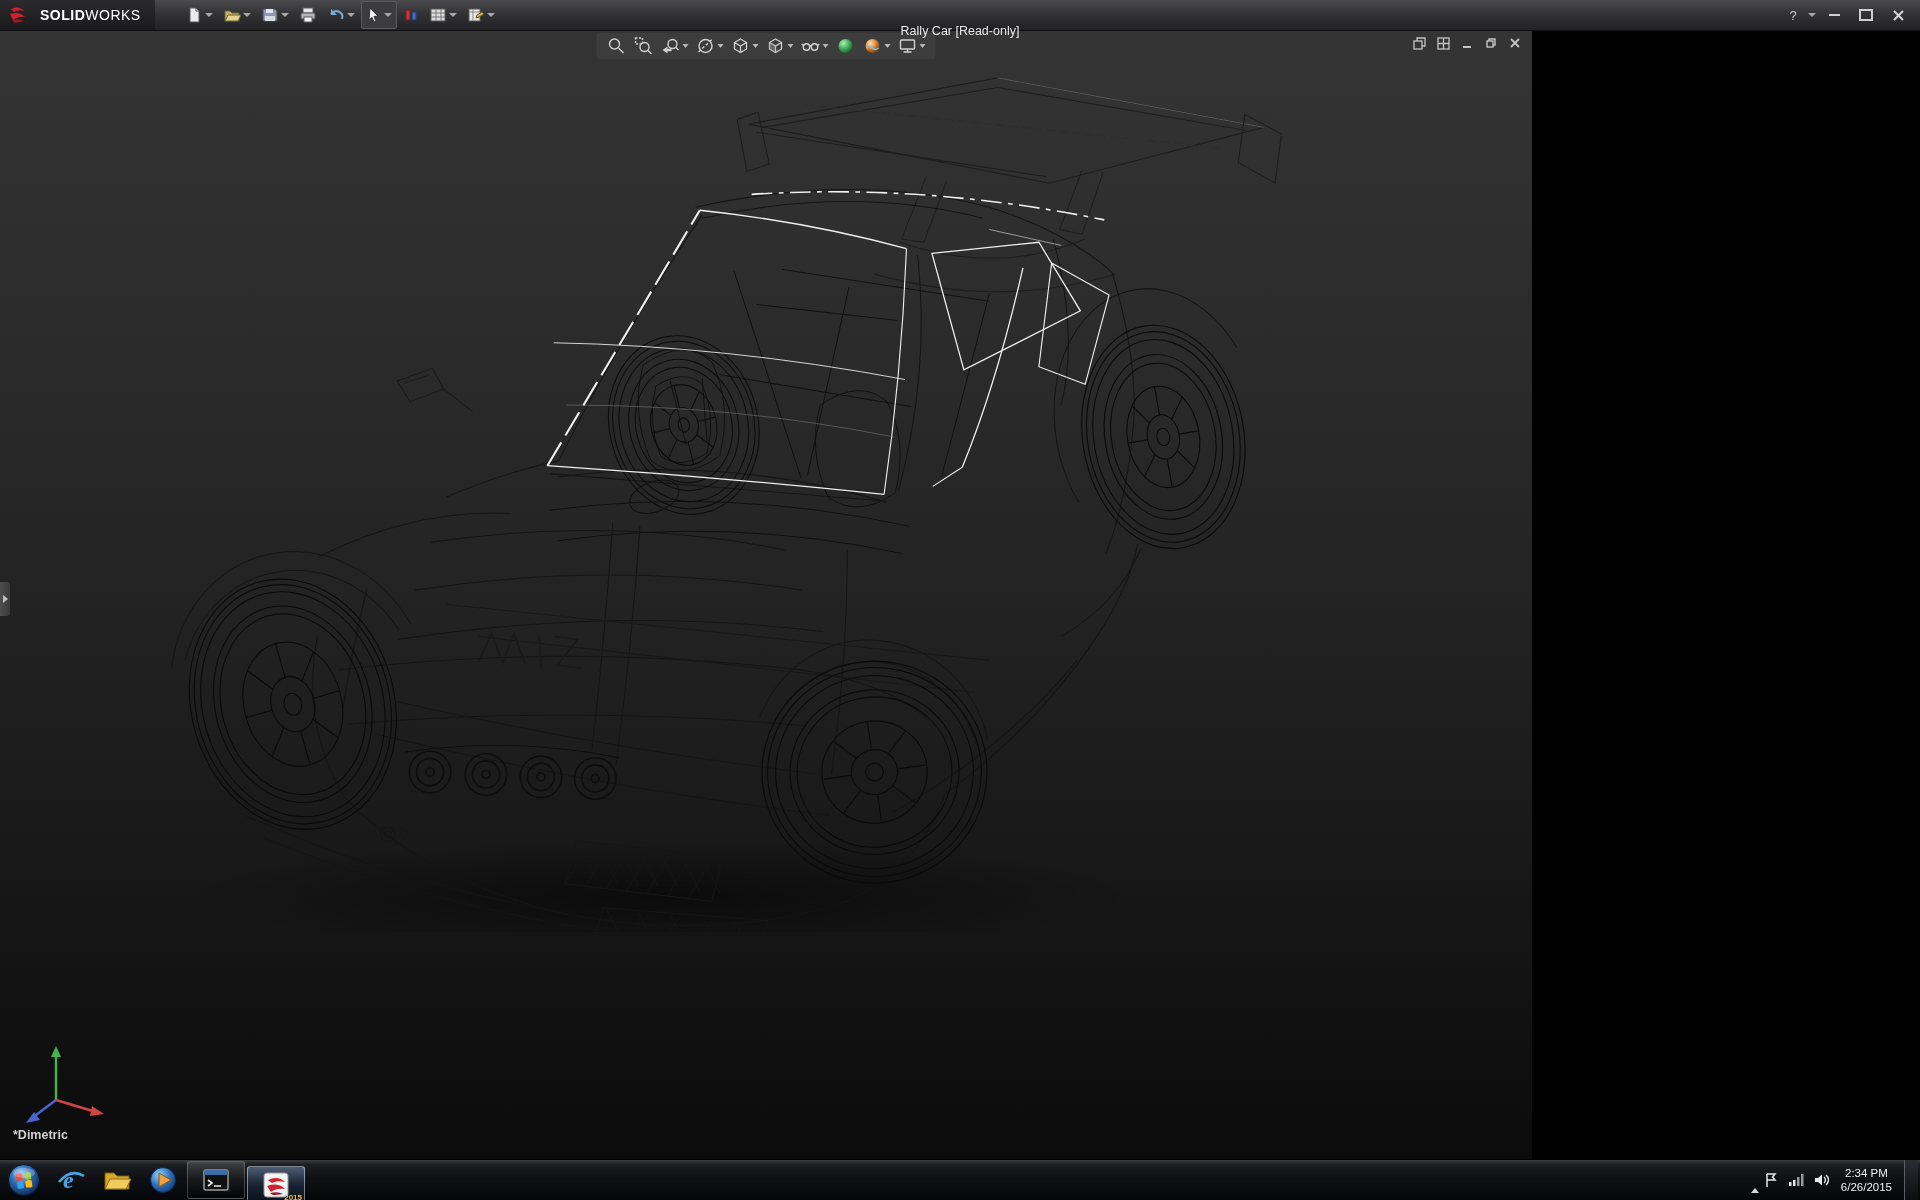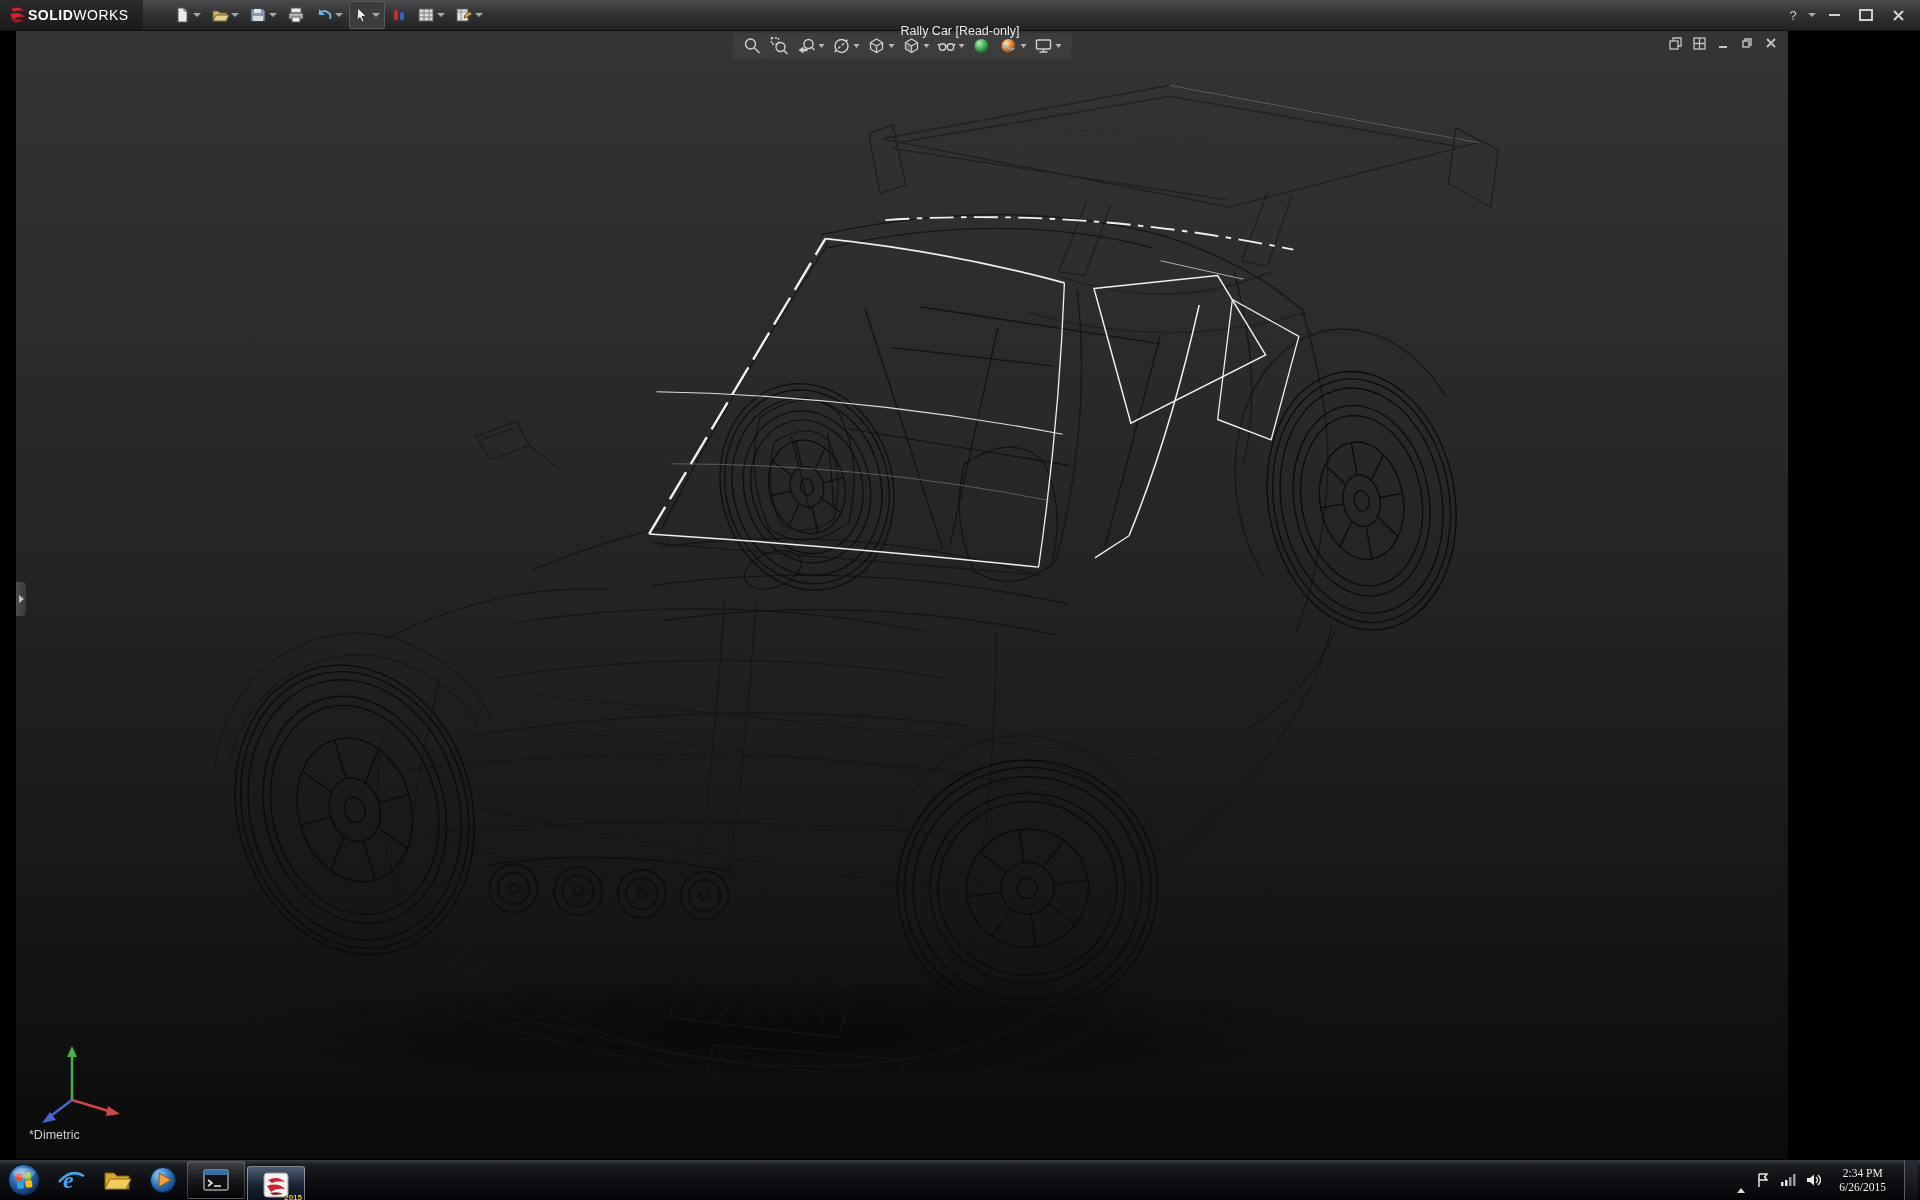--- a/index.html
+++ b/index.html
@@ -3,40 +3,40 @@
 <meta charset="utf-8">
 <style>
   html,body{margin:0;padding:0;width:1920px;height:1200px;overflow:hidden;background:#000;
     font-family:"Liberation Sans", sans-serif; -webkit-font-smoothing:antialiased;}
   .app{position:absolute;inset:0;}
 
   
   .titlebar{position:absolute;left:0;top:0;width:1920px;height:30px;
     background:linear-gradient(180deg,#4b4b4d 0%,#333335 45%,#222224 100%);
     border-bottom:1px solid #101010;display:flex;align-items:center;z-index:30;}
-  .brand{display:flex;align-items:center;gap:0;padding:0 14px 0 8px;height:100%;
+  .brand{display:flex;align-items:center;gap:12px;padding:0 14px 0 8px;height:100%;
     background:linear-gradient(180deg,#2b2b2d,#1a1a1c);}
   .brand-text{color:#fff;font-size:14px;letter-spacing:.5px;}
   .brand-text b{font-weight:bold;}
   .tb-tools{display:flex;align-items:center;gap:2px;margin-left:26px;}
   .tb-btn{display:flex;align-items:center;gap:2px;padding:2px 4px;border-radius:2px;height:22px;}
   .tb-btn.sunken{border:1px solid #5a5a5a;background:#3c3c3e;}
   .caret{width:0;height:0;border-left:4px solid transparent;border-right:4px solid transparent;
     border-top:4px solid #a8a8a8;}
   .win-title{position:absolute;left:0;right:0;top:16px;height:30px;display:flex;align-items:center;
     justify-content:center;color:#e9e9e9;font-size:12.5px;pointer-events:none;}
   .tb-right{margin-left:auto;display:flex;align-items:center;gap:4px;padding-right:8px;}
   .help-btn{color:#c9c9c9;font-size:13px;width:22px;text-align:center;}
   .wb{width:28px;height:22px;display:flex;align-items:center;justify-content:center;border-radius:2px;}
   .wb-min i{display:block;width:11px;height:2px;background:#cfcfcf;}
   .wb-max i{display:block;width:10px;height:8px;border:2px solid #cfcfcf;}
 
   
-  .viewport{position:absolute;left:16px;top:30px;width:1772px;height:1130px;
-    background:linear-gradient(180deg,#343434 0%,#2d2d2d 22%,#232323 50%,#161616 78%,#0b0b0b 100%);}
+  .viewport{position:absolute;left:0;top:30px;width:1532px;height:1130px;
+    background:linear-gradient(180deg,#343434 0%,#2d2d2d 22%,#232323 50%,#161616 78%,#0b0b0b 100%);font-weight:bold;}
   .model-svg{position:absolute;inset:0;}
 
   .headsup{position:absolute;left:50%;top:3px;transform:translateX(-50%);
     display:flex;align-items:center;gap:3px;padding:2px 8px;border-radius:3px;
     background:rgba(120,120,120,.14);z-index:5;}
   .hu-btn{display:flex;align-items:center;gap:2px;padding:1px 2px;border-radius:2px;}
   .hu-caret{width:0;height:0;border-left:3.5px solid transparent;border-right:3.5px solid transparent;
     border-top:4px solid #b8b8b8;}
 
   .doc-controls{position:absolute;right:8px;top:5px;display:flex;align-items:center;gap:6px;z-index:5;}
@@ -57,21 +57,21 @@
     border-top:1px solid #000;display:flex;align-items:center;}
   .start-btn{width:48px;height:40px;display:flex;align-items:center;justify-content:center;}
   .task-icon{width:46px;height:40px;display:flex;align-items:center;justify-content:center;border-radius:2px;}
   .task-btn{width:56px;height:36px;margin:2px 1px;display:flex;align-items:center;justify-content:center;
     border:1px solid rgba(255,255,255,.22);border-radius:3px;
     background:linear-gradient(180deg,rgba(255,255,255,.14),rgba(255,255,255,.04) 50%,rgba(0,0,0,.2));}
   .task-btn.active{background:linear-gradient(180deg,rgba(160,200,255,.38),rgba(90,140,200,.18) 50%,rgba(20,40,70,.3));
     border-color:rgba(255,255,255,.45);margin-top:12px;}
   .sw-badge{position:absolute;right:2px;bottom:1px;color:#f5c33a;font-size:8px;font-weight:bold;
     text-shadow:0 1px 1px #000;}
-  .tray{margin-left:auto;display:flex;align-items:center;gap:10px;padding-right:2px;height:100%;font-family:Liberation Serif, serif;}
+  .tray{margin-left:auto;display:flex;align-items:center;gap:4px;padding-right:2px;height:100%;}
   .tray-chevron{width:0;height:0;border-left:4.5px solid transparent;border-right:4.5px solid transparent;
     border-bottom:5px solid #d8d8d8;}
   .tray-icons{display:flex;align-items:center;gap:9px;}
   .clock{color:#f2f2f2;font-size:11.5px;line-height:14px;text-align:center;padding:0 8px;
     text-shadow:0 1px 1px rgba(0,0,0,.8);}
   .show-desktop{width:13px;height:40px;border-left:1px solid #5a5f66;
     background:linear-gradient(180deg,#2a2d33,#0c0d10);}
 </style>
 </head>
 <body>

